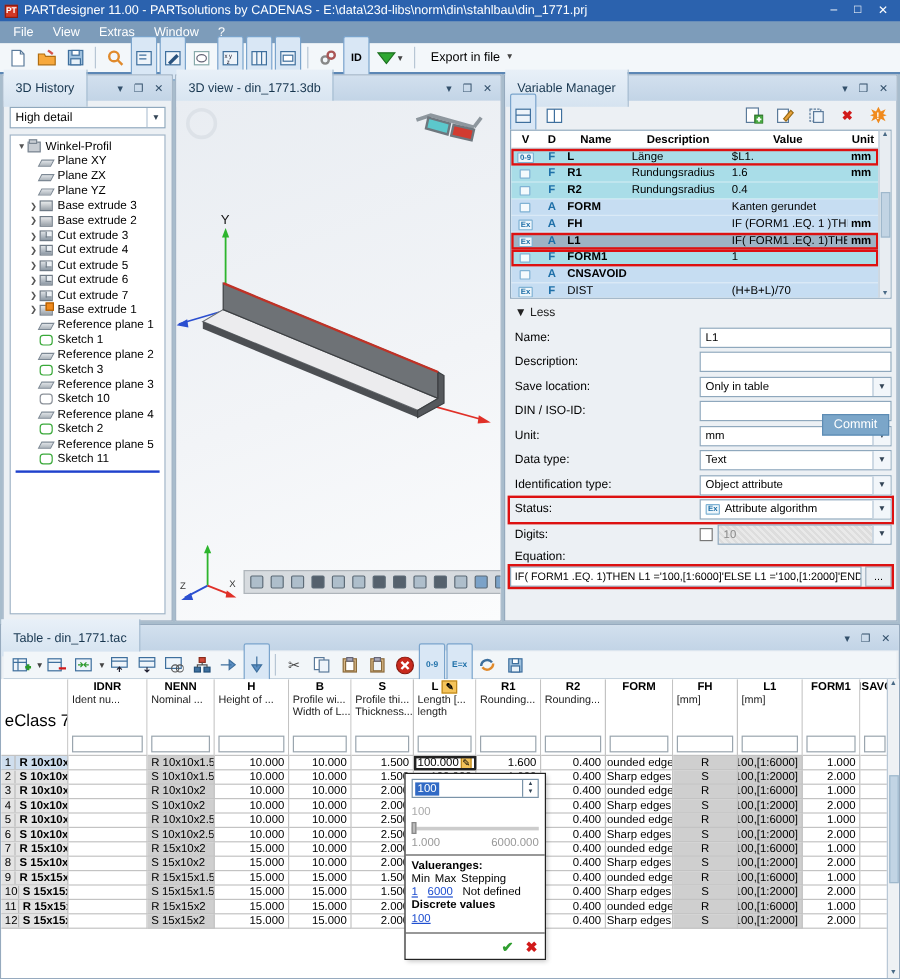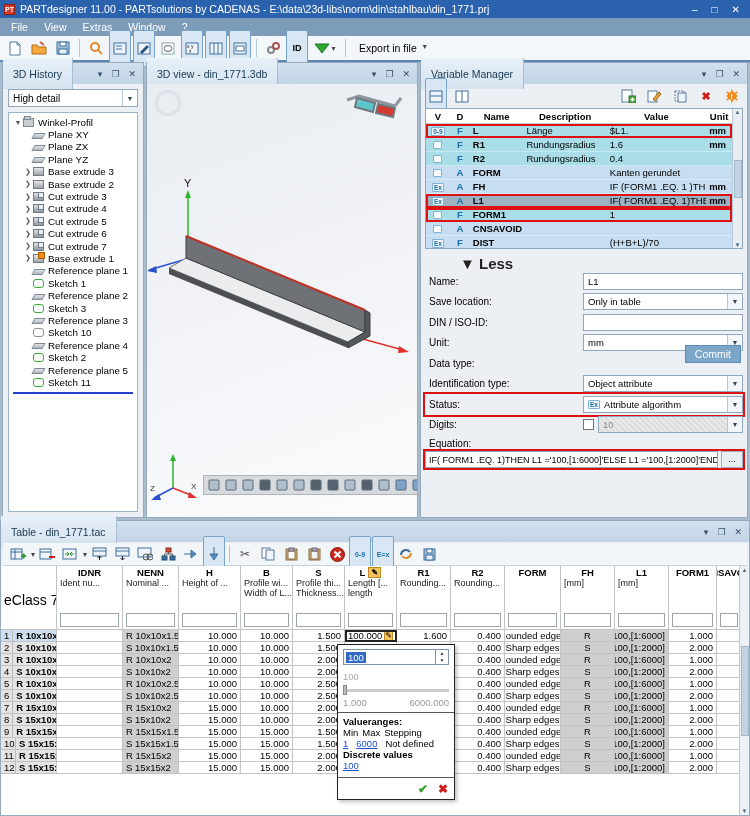--- a/index.html
+++ b/index.html
@@ -69,21 +69,21 @@
   .vc-d { width:20px; text-align:center; color:#1d6fa8; font-weight:bold; }
   .vc-name { width:54px; font-weight:bold; }
   .vc-desc { width:84px; }
   .vc-val { width:100px; }
   .vc-unit { width:26px; font-weight:bold; }
   .vt-hrow .vc { font-weight:bold; text-align:center; }
   .badge { display:inline-block; font-size:6.5px; color:#1d6fa8; border:1px solid #7fb2d4; background:#eef6fb; padding:0 1px; border-radius:1px; font-weight:bold; }
   .badge.chk { width:9px; height:8px; background:#f4fafd; }
   .vscroll { width:10px; background:#e8edf2; border-left:1px solid #b9c8d6; display:flex; flex-direction:column; justify-content:space-between; align-items:center; font-size:6px; color:#4a6a86; }
   .vscroll .thumb { width:8px; flex:0 0 38px; background:#c2d4e4; border:1px solid #9fb8cc; }
-  .less-row { position:absolute; top:192px; left:8px; font-size:15px; font-weight:bold; color:#222;margin-left:31px; }
+  .less-row { position:absolute; top:192px; left:8px; font-size:10px; font-weight:normal; color:#222; }
   .vform { position:absolute; top:208px; left:4px; right:4px; }
   .frow { display:flex; align-items:center; height:20.5px; }
   .frow .flab { width:158px; font-size:10px; padding-left:4px; }
   .fctl { flex:1; height:17px; background:#fff; border:1px solid #8fa8bd; display:flex; align-items:center; padding-left:4px; font-size:9.5px; position:relative; }
   .fctl .arr { position:absolute; right:0; top:0; width:15px; height:100%; border-left:1px solid #b5c6d6; display:flex; align-items:center; justify-content:center; font-size:7px; color:#345; background:#f2f6fa; }
   .fctl.disabled { background:repeating-linear-gradient(45deg,#e9e9e9 0 2px,#dddddd 2px 4px); color:#8a8a8a; }
   .red-wrap { outline:2px solid #dd1111; outline-offset:0px; }
   .chkbox { width:11px; height:11px; background:#fff; border:1px solid #777; margin-right:4px; }
   .eq-label { font-size:10px; padding:3px 0 2px 4px; }
   .eq-row { display:flex; gap:3px; align-items:center; }
@@ -620,60 +620,68 @@
               <span class="vc vc-v"><span class="badge chk">&nbsp;</span></span>
               <span class="vc vc-d">A</span>
               <span class="vc vc-name" style="font-weight: bold;">CNSAVOID</span>
               <span class="vc vc-desc"></span>
               <span class="vc vc-val"></span>
               <span class="vc vc-unit" style="font-weight: bold;"></span>
             </div>
             <div class="vt-row tone-blue">
               <span class="vc vc-v"><span class="badge">Ex</span></span>
               <span class="vc vc-d">F</span>
-              <span class="vc vc-name" style="font-weight: bold;">DIST</span>
+              <span class="vc vc-name" style="font-weight: normal;">DIST</span>
               <span class="vc vc-desc"></span>
               <span class="vc vc-val">(H+B+L)/70</span>
               <span class="vc vc-unit" style="font-weight: bold;"></span>
             </div>
           </div>
       </div>
       <div class="vscroll">
         <span>▲</span>
         <span class="thumb"></span>
         <span>▼</span>
       </div>
     </div>
     <div class="less-row">▼ <span>Less</span></div>
 
     <div class="vform">
       <div class="frow">
           <span class="flab">Name:</span>
           <span class="fctl">L1</span>
         </div>
       <div class="frow">
+          <span class="flab">Description:</span>
+          <span class="fctl"></span>
+        </div>
+      <div class="frow">
           <span class="flab">Save location:</span>
           <span class="fctl">
             <span>Only in table</span>
             <span class="arr">▼</span>
           </span>
         </div>
       <div class="frow">
           <span class="flab">DIN / ISO-ID:</span>
           <span class="fctl"></span>
         </div>
       <div class="frow">
           <span class="flab">Unit:</span>
           <span class="fctl">
             <span>mm</span>
             <span class="arr">▼</span>
           </span>
         </div>
       <div class="frow">
           <span class="flab">Data type:</span>
+          <span class="fctl">
+            <span>Text</span>
+            <span class="arr">▼</span>
+          </span>
         </div>
       <div class="frow">
           <span class="flab">Identification type:</span>
           <span class="fctl">
             <span>Object attribute</span>
             <span class="arr">▼</span>
           </span>
         </div>
       <div class="frow red-wrap">
           <span class="flab">Status:</span>

